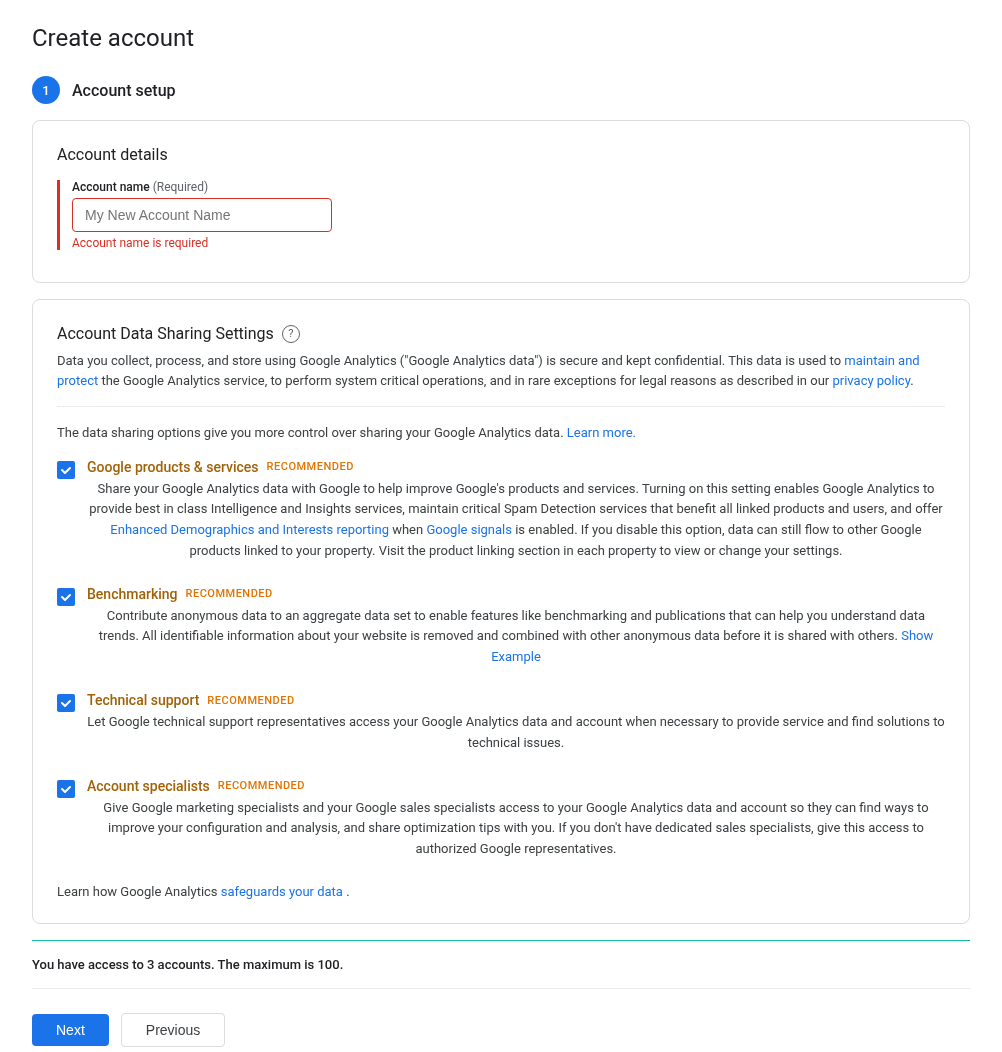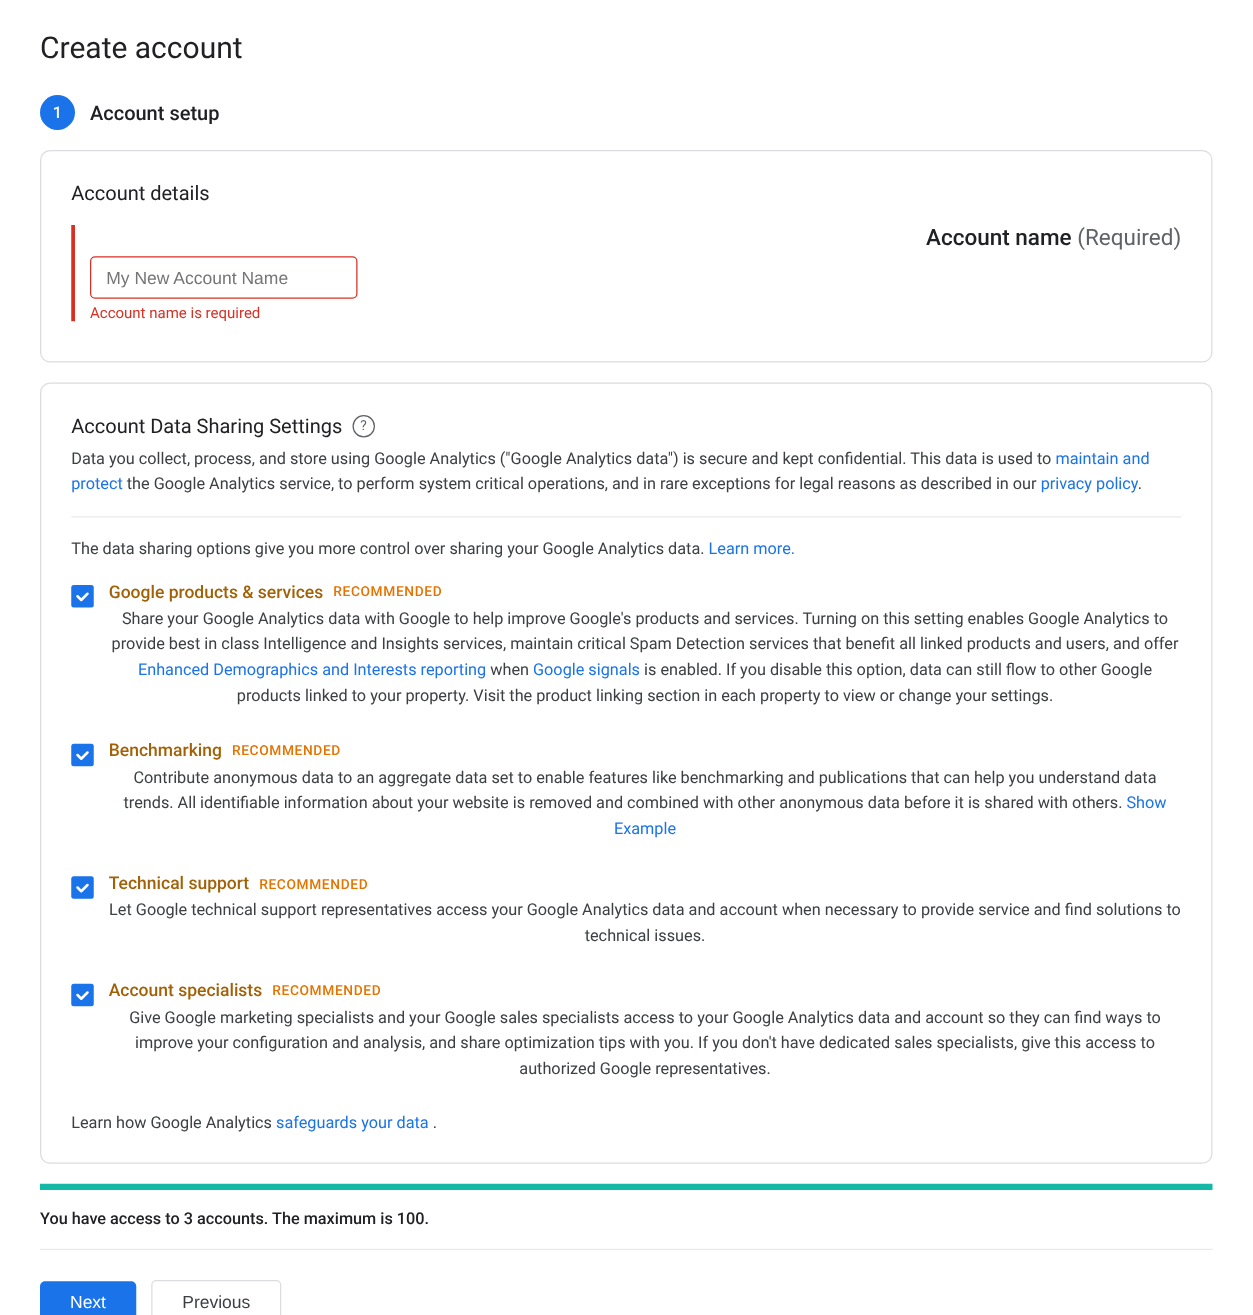--- a/index.html
+++ b/index.html
@@ -52,41 +52,40 @@
       font-weight: 400;
       color: #202124;
       margin-bottom: 16px;
     }
     .field-section {
       border-left: 3px solid #d93025;
       padding-left: 12px;
       margin-bottom: 8px;
     }
     .field-label {
-      font-size: 18px;
+      font-size: 12px;
       font-weight: 500;
       color: #202124;
       margin-bottom: 4px;
-      text-align: right;
     }
     .field-label .required {
       font-weight: 400;
       color: #5f6368;
     }
     .field-hint {
       font-size: 12px;
       color: #5f6368;
       margin-bottom: 8px;
     }
     .text-input {
       border: 1px solid #d93025;
       border-radius: 4px;
       padding: 8px 12px;
       font-size: 14px;
-      width: 214px;
+      width: 260px;
       color: #a16207;
       outline: none;
     }
     .field-error {
       font-size: 12px;
       color: #d93025;
       margin-top: 4px;
     }
     .sharing-header {
       display: flex;
@@ -186,21 +185,21 @@
     .safeguards-section {
       margin-top: 16px;
       font-size: 13px;
       color: #3c4043;
     }
     .accounts-notice {
       font-size: 13px;
       color: #202124;
       font-weight: 500;
       padding: 16px 0;
-      border-top: 5px solid #14b8a6;
+      border-top: 1px solid #14b8a6;
       border-bottom: 1px solid #e8eaed;
       margin: 8px 0 24px 0;
     }
     .button-row {
       display: flex;
       align-items: center;
       gap: 12px;
       padding-bottom: 24px;
     }
     .btn-next {

